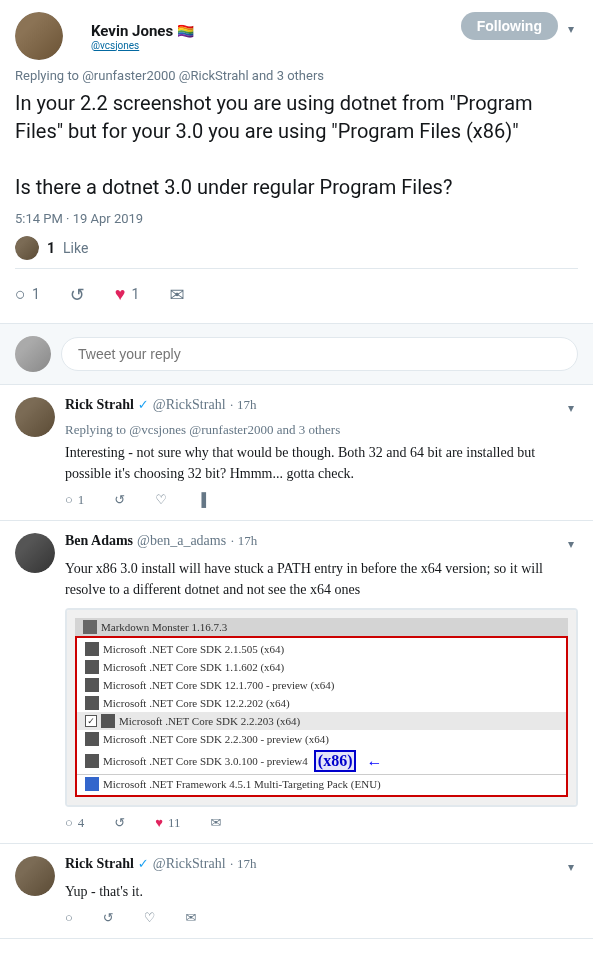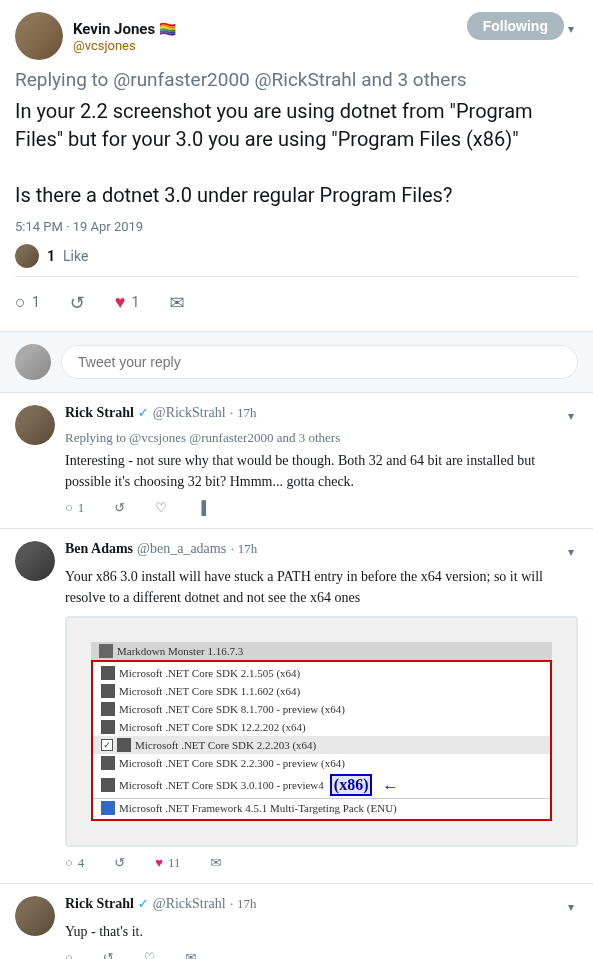--- a/index.html
+++ b/index.html
@@ -18,21 +18,21 @@
 
     .tweet-header {
       display: flex;
       align-items: flex-start;
       justify-content: space-between;
     }
 
     .tweet-header-left {
       display: flex;
       align-items: center;
-      gap: 10px;
+      gap: 28px;
     }
 
     .avatar {
       width: 48px;
       height: 48px;
       border-radius: 50%;
       overflow: hidden;
       flex-shrink: 0;
       background: #ccc;
     }
@@ -44,22 +44,23 @@
 
     .display-name {
       font-weight: bold;
       font-size: 15px;
       display: flex;
       align-items: center;
       gap: 4px;
     }
 
     .username {
-      color: #a16207;
-      font-size: 13px;
+      color: #0369a1;
+      font-size: 10px;
+      text-decoration: underline;
     }
 
     .following-btn {
       background: #aab8c2;
       color: #fff;
       border: none;
       border-radius: 20px;
       padding: 6px 16px;
       font-size: 14px;
       font-weight: bold;
@@ -70,25 +71,26 @@
     .chevron-down {
       color: #657786;
       font-size: 12px;
       cursor: pointer;
       padding: 4px;
     }
 
     .header-right {
       display: flex;
       align-items: flex-end;
+      gap: 6px;
     }
 
     .replying-to {
       color: #657786;
-      font-size: 19px;
+      font-size: 13px;
       margin: 8px 0 6px 0;
     }
 
     .tweet-text {
       font-size: 20px;
       line-height: 1.4;
       margin-bottom: 10px;
       color: #14171a;
     }
 
@@ -259,21 +261,21 @@
     .screenshot-img {
       width: 100%;
       border: 2px solid #e1e8ed;
       border-radius: 4px;
       margin-bottom: 8px;
       overflow: hidden;
     }
 
     .screenshot-inner {
       background: #f0f0f0;
-      padding: 24px;
+      padding: 8px;
       font-size: 11px;
       color: #333;
     }
 
     .sdk-list {
       background: #fff;
       border: 2px solid #cc0000;
       padding: 2px 0;
     }
 
@@ -511,21 +513,21 @@
           <div class="sdk-item">
             <span class="sdk-icon"></span>
             <span>Microsoft .NET Core SDK 2.1.505 (x64)</span>
           </div>
           <div class="sdk-item">
             <span class="sdk-icon"></span>
             <span>Microsoft .NET Core SDK 1.1.602 (x64)</span>
           </div>
           <div class="sdk-item">
             <span class="sdk-icon"></span>
-            <span>Microsoft .NET Core SDK 8.1.700 - preview (x64)</span>
+            <span>Microsoft .NET Core SDK 12.1.700 - preview (x64)</span>
           </div>
           <div class="sdk-item">
             <span class="sdk-icon"></span>
             <span>Microsoft .NET Core SDK 12.2.202 (x64)</span>
           </div>
           <div class="sdk-item highlighted">
             <span class="checkbox-icon checked"></span>
             <span class="sdk-icon"></span>
             <span>Microsoft .NET Core SDK 2.2.203 (x64)</span>
           </div>

